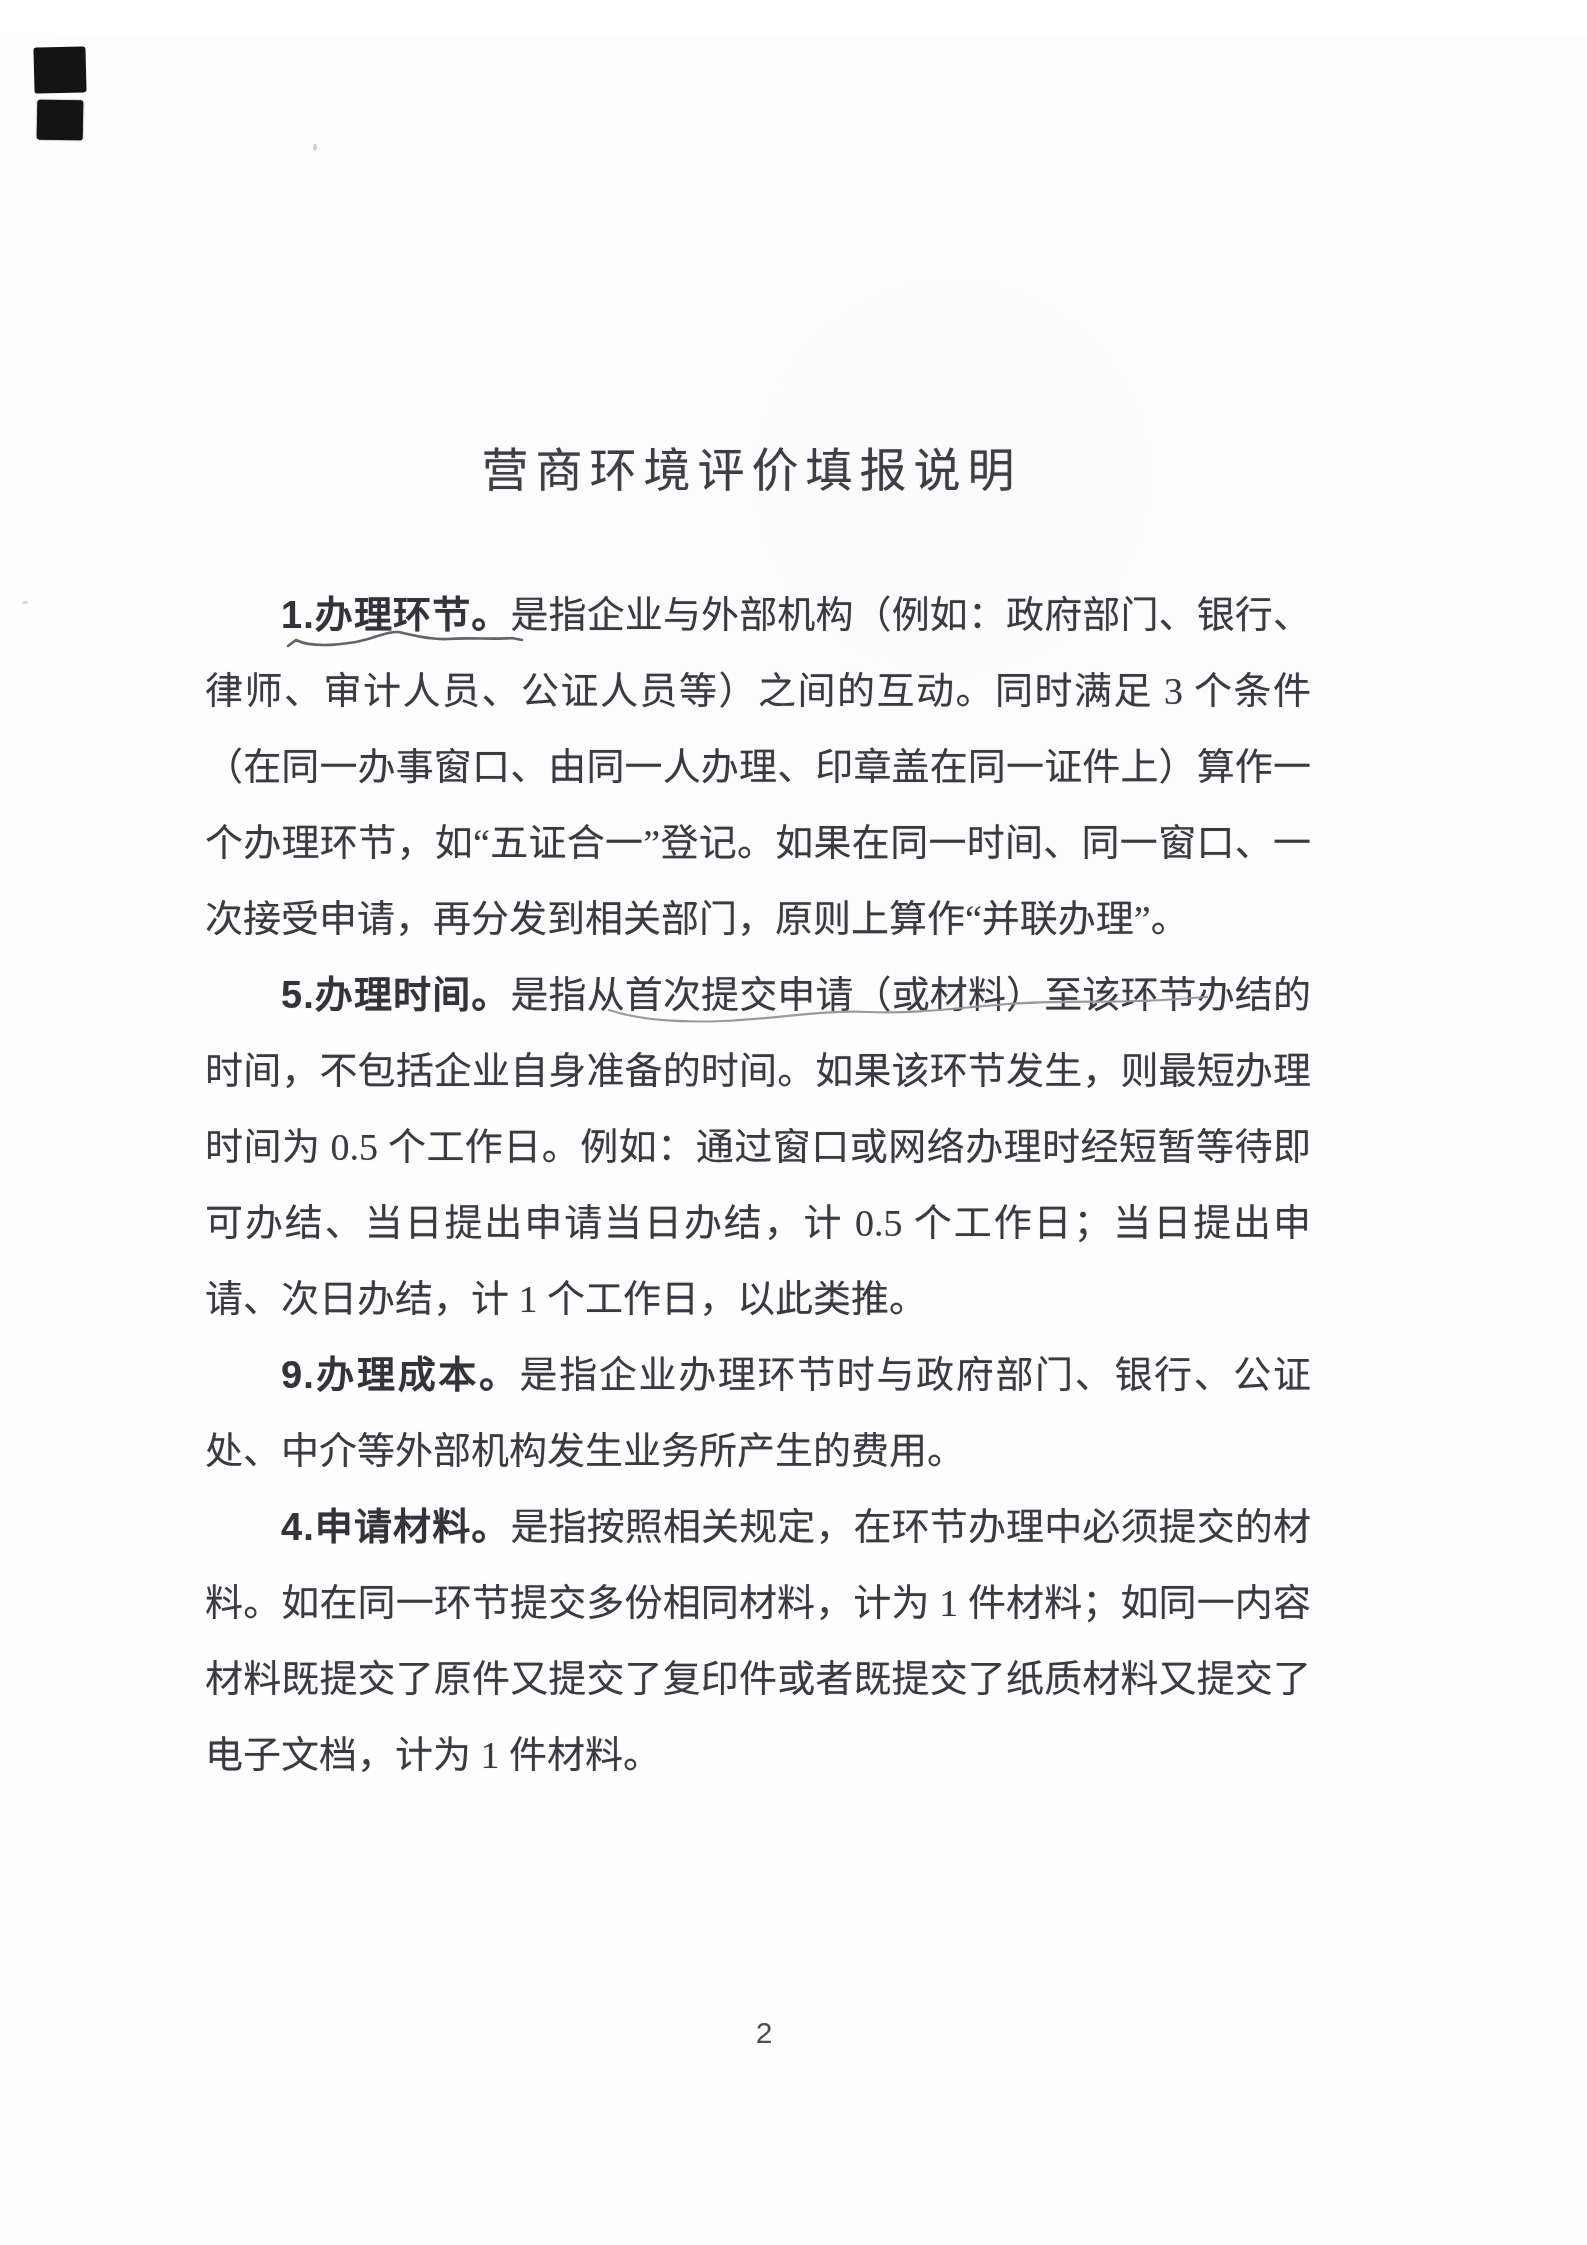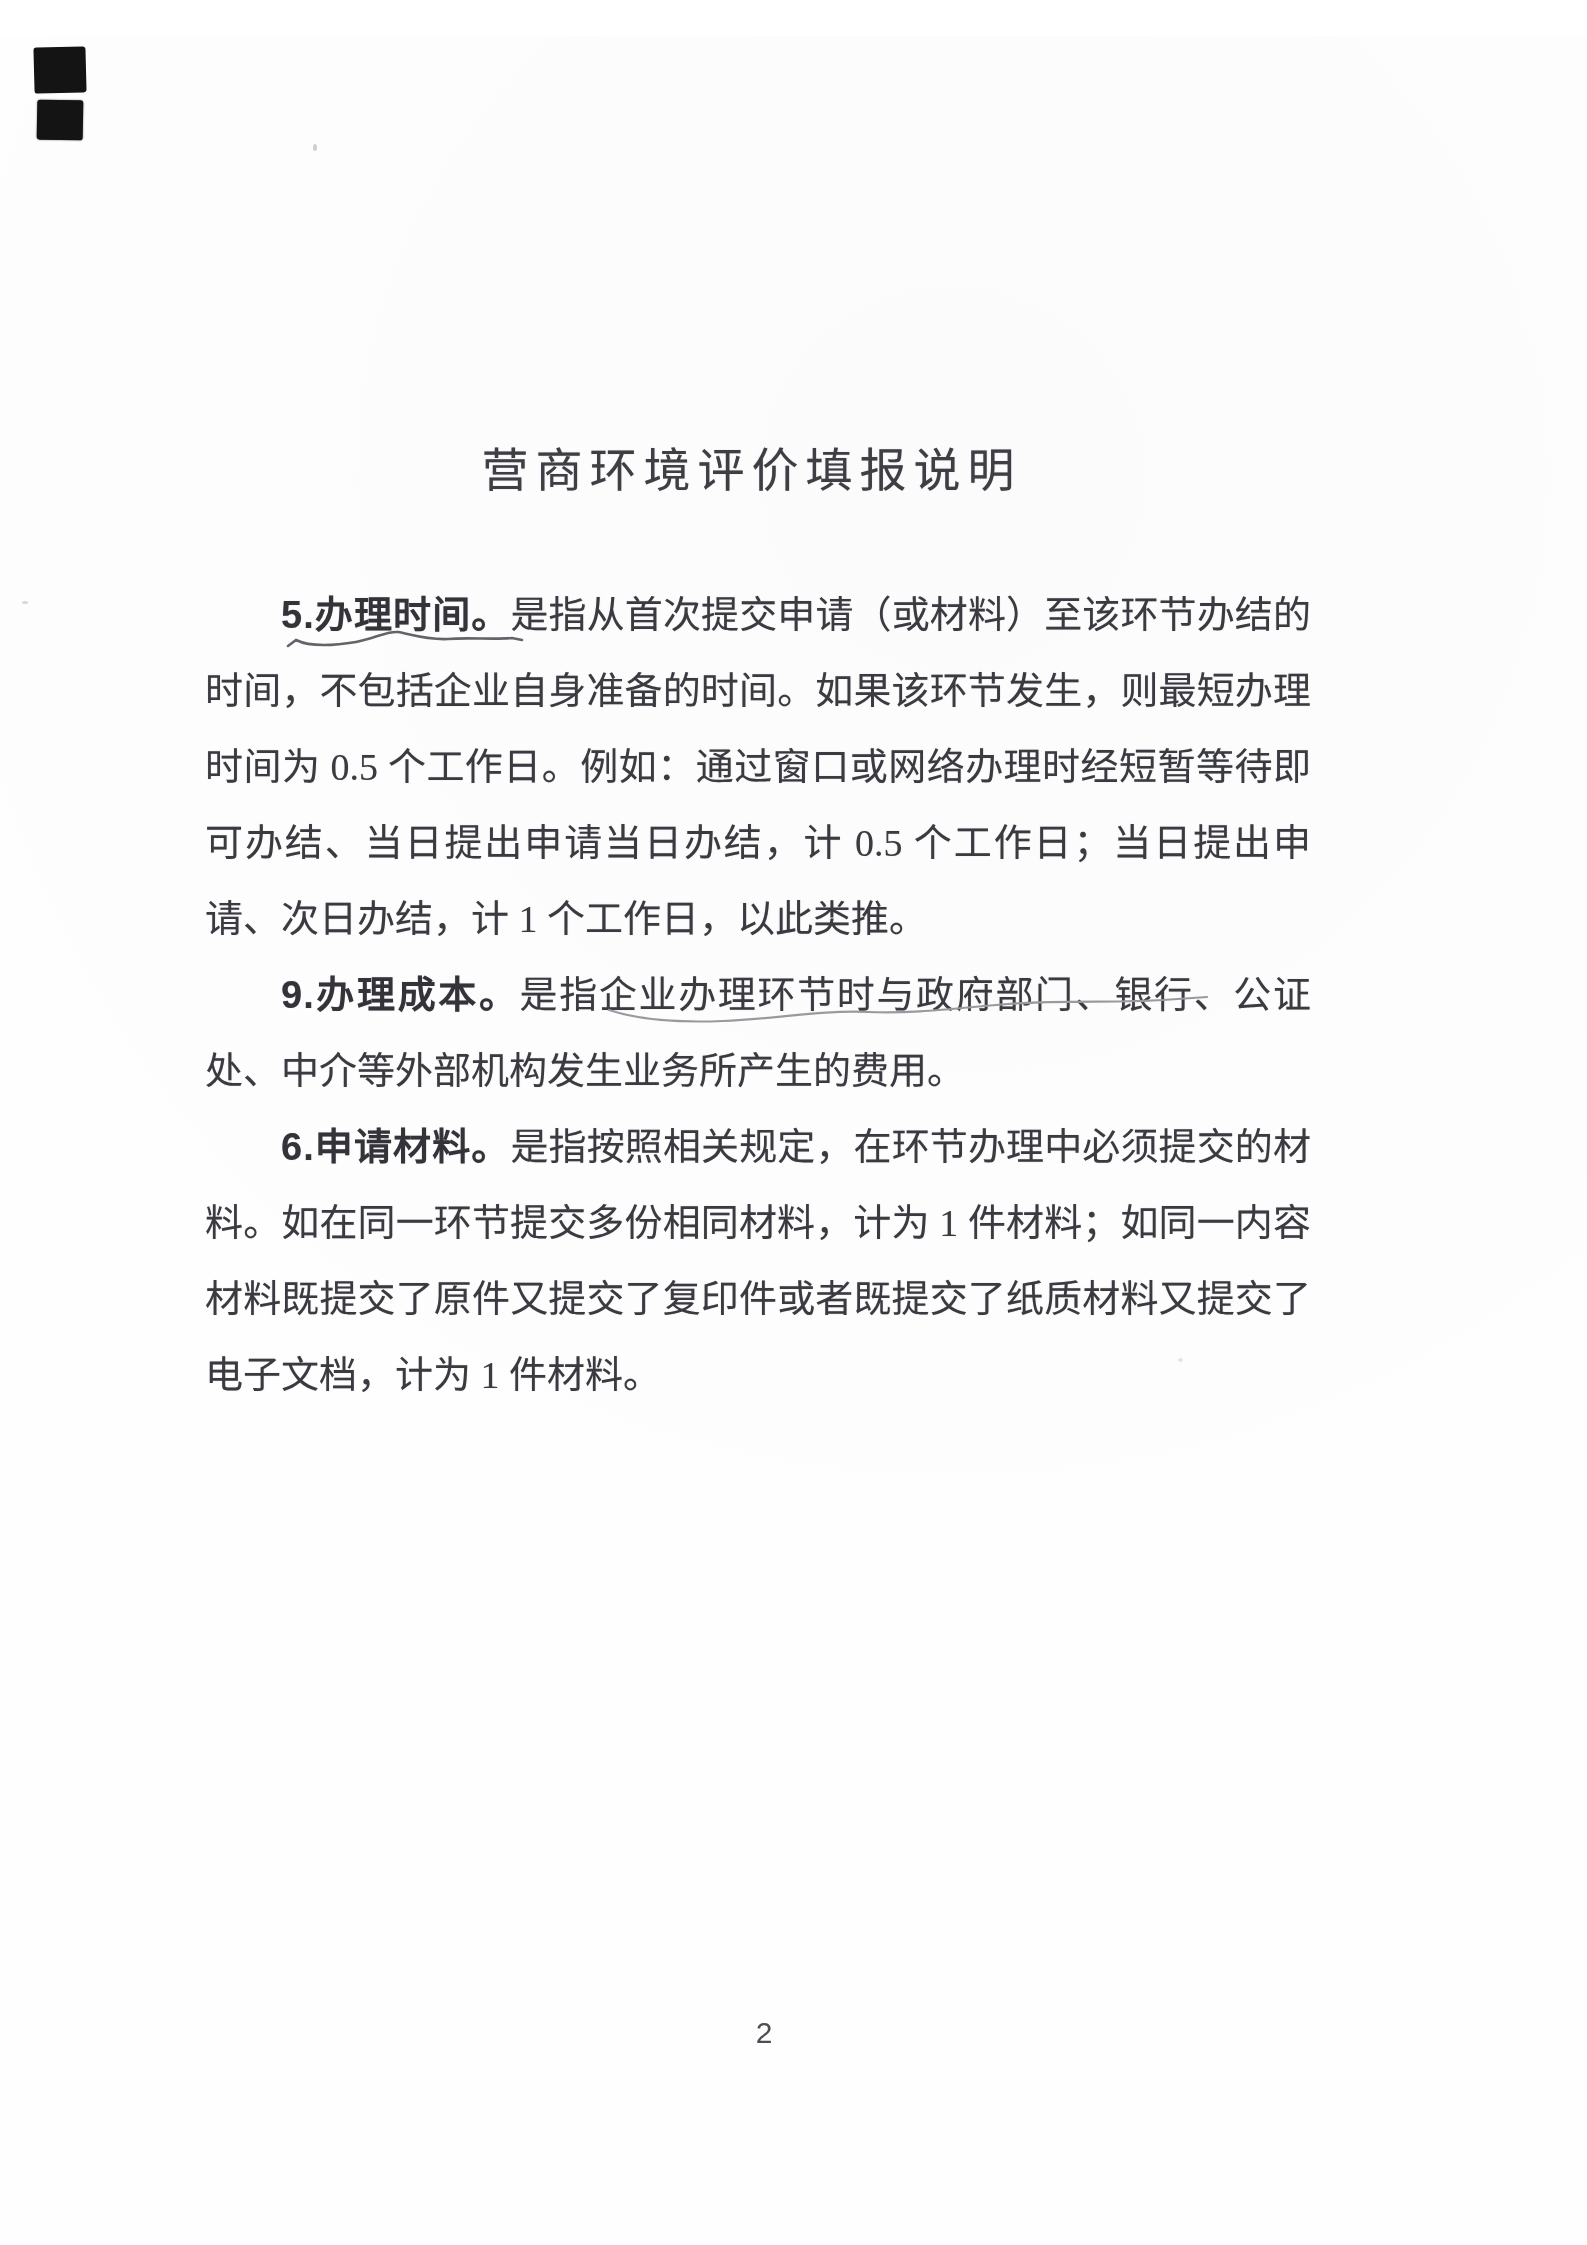--- a/index.html
+++ b/index.html
@@ -84,23 +84,24 @@
 
   <div class="artifact-block artifact-a"></div>
   <div class="artifact-block artifact-b"></div>
   <div class="speck speck1"></div>
   <div class="speck speck2"></div>
   <div class="speck speck3"></div>
 
   <div class="doc-title">营商环境评价填报说明</div>
 
   <div class="body-text">
+    <p><span class="para-label">1.办理环节。</span><span>是指企业与外部机构（例如：政府部门、银行、律师、审计人员、公证人员等）之间的互动。同时满足 3 个条件（在同一办事窗口、由同一人办理、印章盖在同一证件上）算作一个办理环节，如“五证合一”登记。如果在同一时间、同一窗口、一次接受申请，再分发到相关部门，原则上算作“并联办理”。</span></p>
     <p><span class="para-label">5.办理时间。</span><span>是指从首次提交申请（或材料）至该环节办结的时间，不包括企业自身准备的时间。如果该环节发生，则最短办理时间为 0.5 个工作日。例如：通过窗口或网络办理时经短暂等待即可办结、当日提出申请当日办结，计 0.5 个工作日；当日提出申请、次日办结，计 1 个工作日，以此类推。</span></p>
     <p><span class="para-label">9.办理成本。</span><span>是指企业办理环节时与政府部门、银行、公证处、中介等外部机构发生业务所产生的费用。</span></p>
-    <p><span class="para-label">6.申请材料。</span><span>是指按照相关规定，在环节办理中必须提交的材料。如在同一环节提交多份相同材料，计为 1 件材料；如同一内容材料既提交了原件又提交了复印件或者既提交了纸质材料又提交了电子文档，计为 1 件材料。</span></p>
+    <p><span class="para-label">4.申请材料。</span><span>是指按照相关规定，在环节办理中必须提交的材料。如在同一环节提交多份相同材料，计为 1 件材料；如同一内容材料既提交了原件又提交了复印件或者既提交了纸质材料又提交了电子文档，计为 1 件材料。</span></p>
   </div>
 
   <svg class="annotation anno-1" viewBox="0 0 242 30">
     <path d="M4 22 L12 16 C 26 23, 48 22, 72 18 C 90 15, 102 7, 114 8 C 126 10, 142 16, 164 15 C 186 13, 208 16, 228 14 L238 16" fill="none" stroke="#63636a" stroke-width="2.6" stroke-linecap="round"></path>
   </svg>
 
   <svg class="annotation anno-2" viewBox="0 0 610 42">
     <path d="M6 20 C 30 28, 70 33, 120 31 C 175 29, 215 20, 265 22 C 310 24, 355 18, 405 14 C 455 10, 520 13, 560 10 L 604 7" fill="none" stroke="#9a9a9e" stroke-width="2.2" stroke-linecap="round"></path>
   </svg>
 

